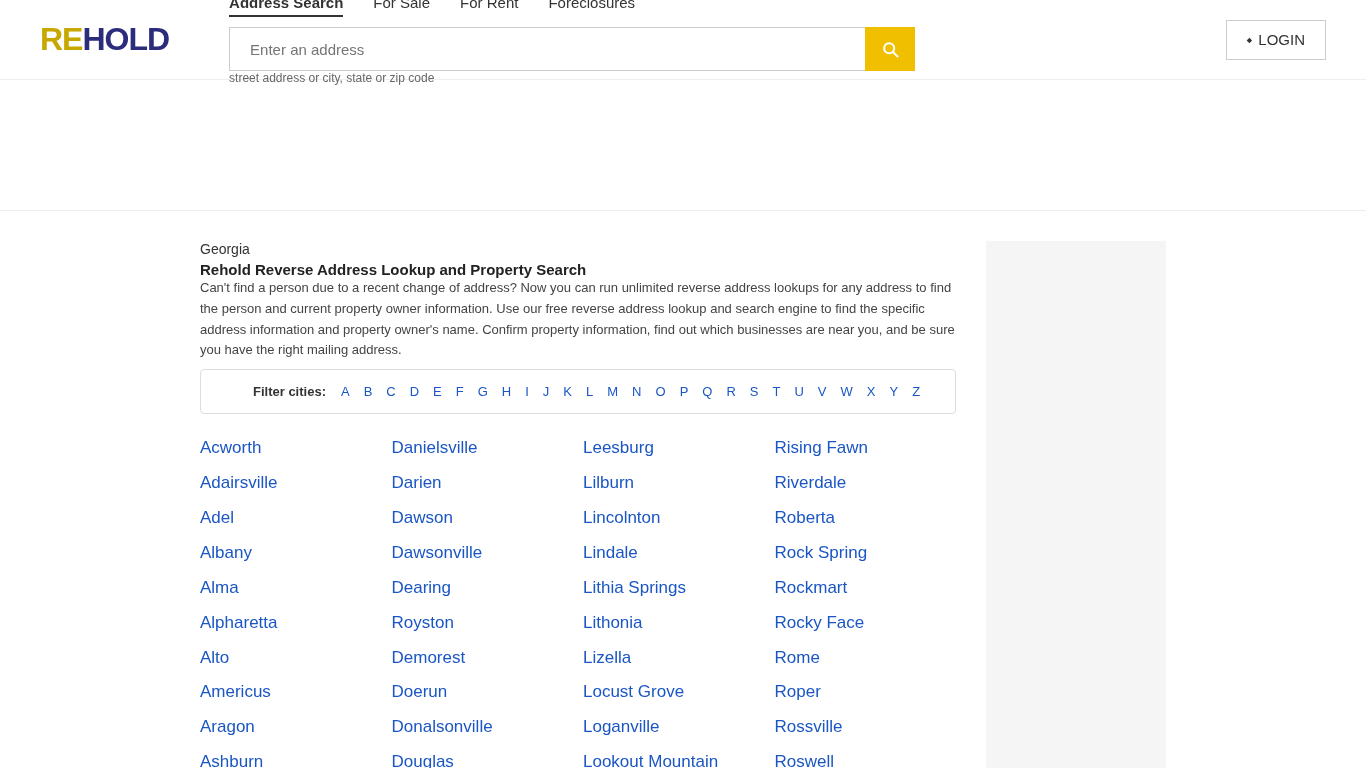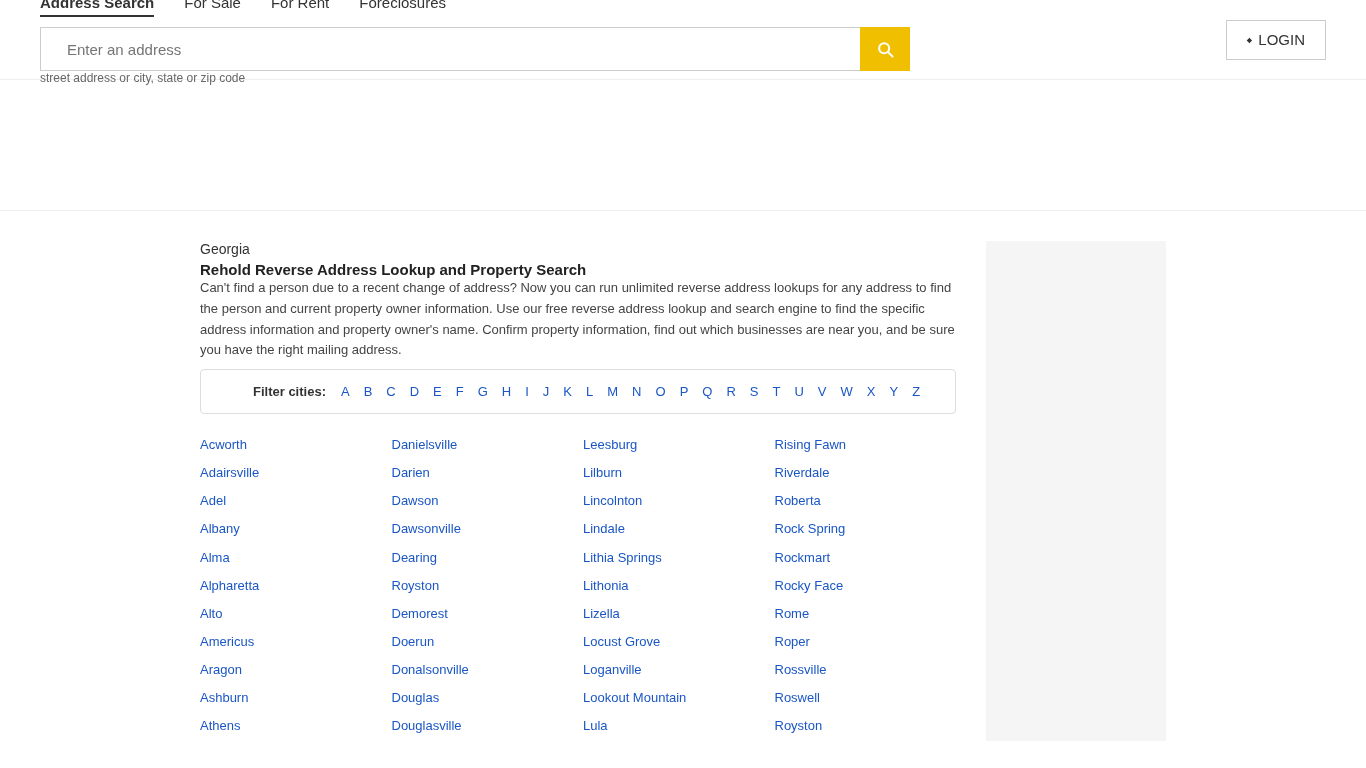--- a/index.html
+++ b/index.html
@@ -61,24 +61,24 @@
       border-bottom: 2px solid #333;
     }
 
     .search-row {
       display: flex;
       align-items: center;
       gap: 0;
     }
 
     .search-input {
-      width: 820px;
+      width: 636px;
       height: 44px;
       border: 1px solid #ccc;
-      padding: 0 26px;
+      padding: 0 20px;
       font-size: 15px;
       outline: none;
       border-right: none;
     }
 
     .search-btn {
       width: 50px;
       height: 44px;
       background: #f0c000;
       border: none;
@@ -186,37 +186,41 @@
       padding: 2px 3px;
     }
 
     .cities-grid {
       display: grid;
       grid-template-columns: repeat(4, 1fr);
       gap: 6px 10px;
     }
 
     .city-link {
-      font-size: 13px;
+      font-size: 17px;
       color: #1a56c4;
       text-decoration: none;
       cursor: pointer;
       line-height: 1.7;
     }
 
     .divider {
       border: none;
       border-top: 1px solid #eee;
       margin: 10px 0;
     }
   </style>
 </head>
 <body>
 
 <header class="header">
+  <div class="logo-container">
+    <span class="logo-re">RE</span>
+    <span class="logo-hold">HOLD</span>
+  </div>
 
   <div class="nav">
     <div class="nav-tabs">
       <a class="nav-tab active">Address Search</a>
       <a class="nav-tab">For Sale</a>
       <a class="nav-tab">For Rent</a>
       <a class="nav-tab">Foreclosures</a>
     </div>
     <div>
       <div class="search-row">

